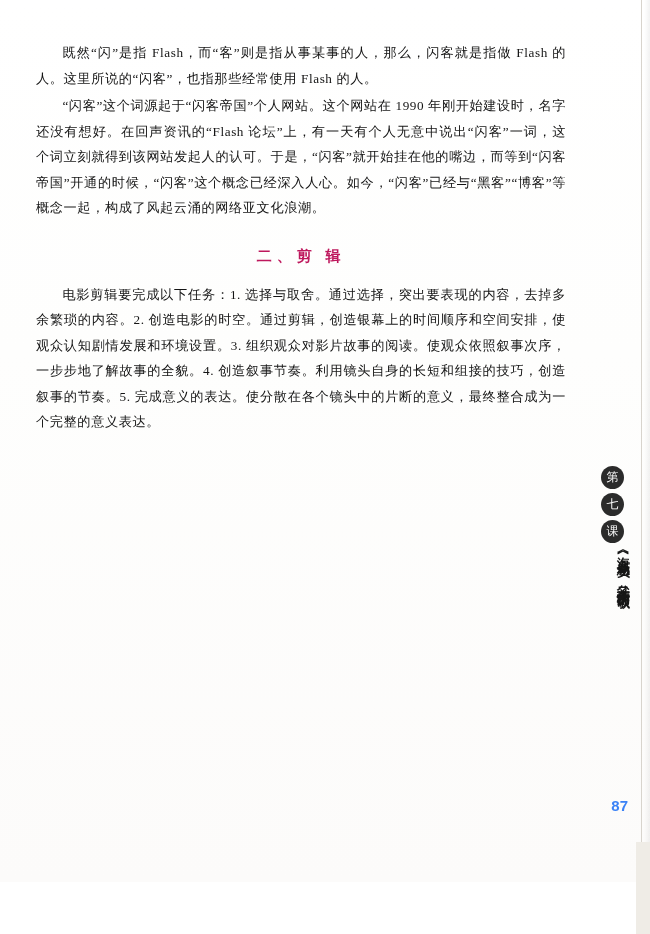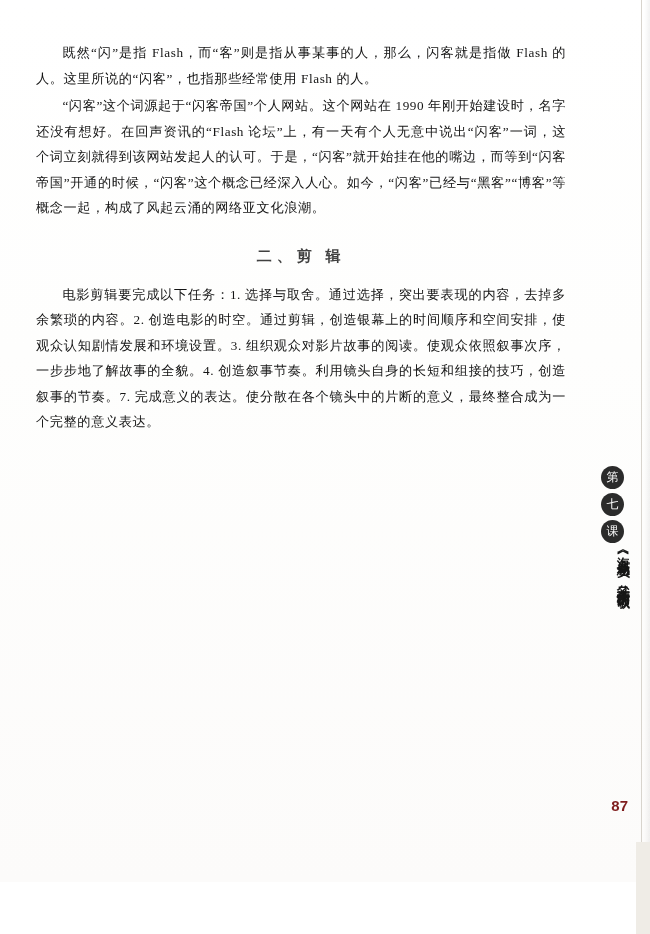--- a/index.html
+++ b/index.html
@@ -44,21 +44,21 @@
     text-indent: 2em;
     letter-spacing: 0.6px;
     color: #141414;
   }
   .section-heading {
     margin: 26px 0 16px 0;
     text-align: center;
     font-size: 15px;
     font-weight: bold;
     letter-spacing: 5px;
-    color: #404040;
+    color: #be185d;
   }
 
   
   .side-rail {
     position: absolute;
     right: 0;
     top: 0;
     width: 64px;
     height: 934px;
   }
@@ -94,21 +94,21 @@
     color: #161616;
     height: 260px;
     white-space: nowrap;
   }
   .page-number {
     position: absolute;
     right: 22px;
     bottom: 120px;
     font-size: 15px;
     font-family: "Liberation Sans", sans-serif;
-    color: #7f1d1d;
+    color: #3b82f6;
     font-weight: bold;
   }
   .rail-line {
     position: absolute;
     right: 8px;
     top: 0;
     width: 1px;
     height: 934px;
     background: #d8d4cd;
   }
@@ -138,21 +138,21 @@
   <div class="text-column">
 
     <p class="body-par">既然“闪”是指 Flash，而“客”则是指从事某事的人，那么，闪客就是指做 Flash 的人。这里所说的“闪客”，也指那些经常使用 Flash 的人。</p>
 
     <p class="body-par">“闪客”这个词源起于“闪客帝国”个人网站。这个网站在 1990 年刚开始建设时，名字还没有想好。在回声资讯的“Flash 论坛”上，有一天有个人无意中说出“闪客”一词，这个词立刻就得到该网站发起人的认可。于是，“闪客”就开始挂在他的嘴边，而等到“闪客帝国”开通的时候，“闪客”这个概念已经深入人心。如今，“闪客”已经与“黑客”“博客”等概念一起，构成了风起云涌的网络亚文化浪潮。</p>
 
     <div class="section-heading">二、剪  辑</div>
 
 
 
-    <p class="body-par">电影剪辑要完成以下任务：1. 选择与取舍。通过选择，突出要表现的内容，去掉多余繁琐的内容。2. 创造电影的时空。通过剪辑，创造银幕上的时间顺序和空间安排，使观众认知剧情发展和环境设置。3. 组织观众对影片故事的阅读。使观众依照叙事次序，一步步地了解故事的全貌。4. 创造叙事节奏。利用镜头自身的长短和组接的技巧，创造叙事的节奏。7. 完成意义的表达。使分散在各个镜头中的片断的意义，最终整合成为一个完整的意义表达。</p>
+    <p class="body-par">电影剪辑要完成以下任务：1. 选择与取舍。通过选择，突出要表现的内容，去掉多余繁琐的内容。2. 创造电影的时空。通过剪辑，创造银幕上的时间顺序和空间安排，使观众认知剧情发展和环境设置。3. 组织观众对影片故事的阅读。使观众依照叙事次序，一步步地了解故事的全貌。4. 创造叙事节奏。利用镜头自身的长短和组接的技巧，创造叙事的节奏。5. 完成意义的表达。使分散在各个镜头中的片断的意义，最终整合成为一个完整的意义表达。</p>
 
   </div>
 
   <div class="side-rail">
     <div class="rail-line"></div>
     <div class="rail-edge"></div>
     <div class="rail-block"></div>
 
     <div class="chapter-badges">
       <div class="badge-circle">第</div>

